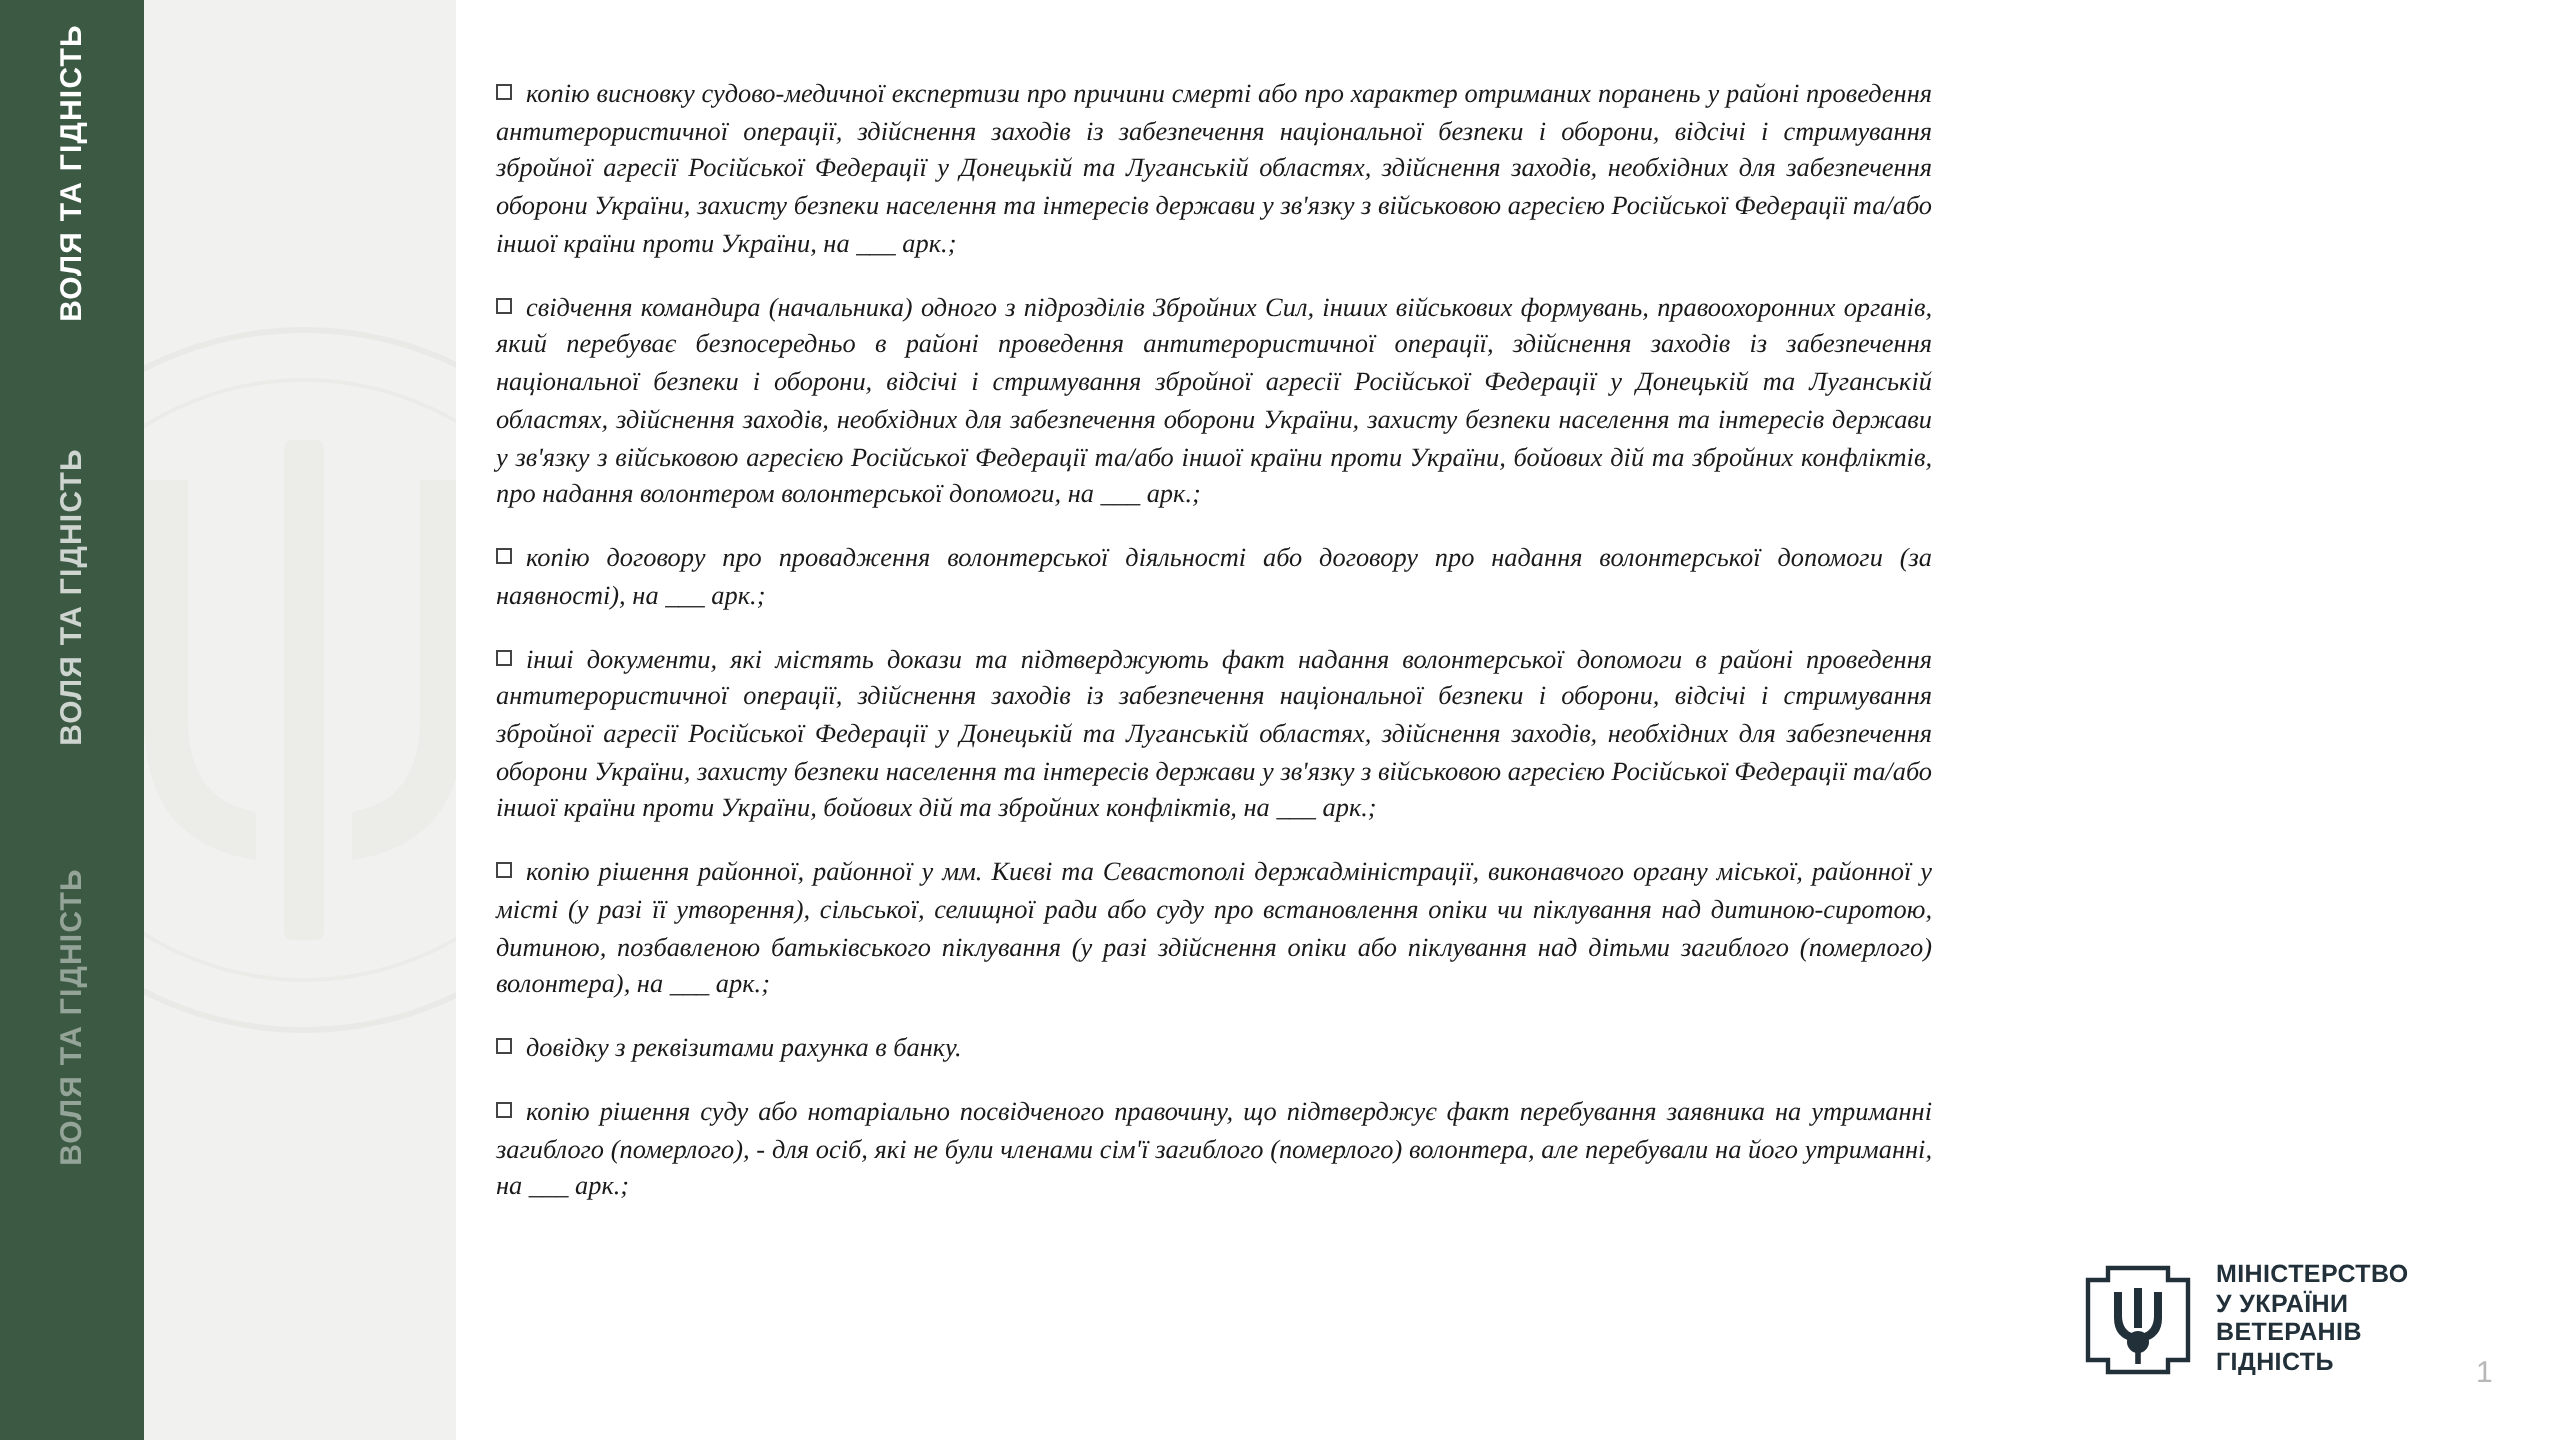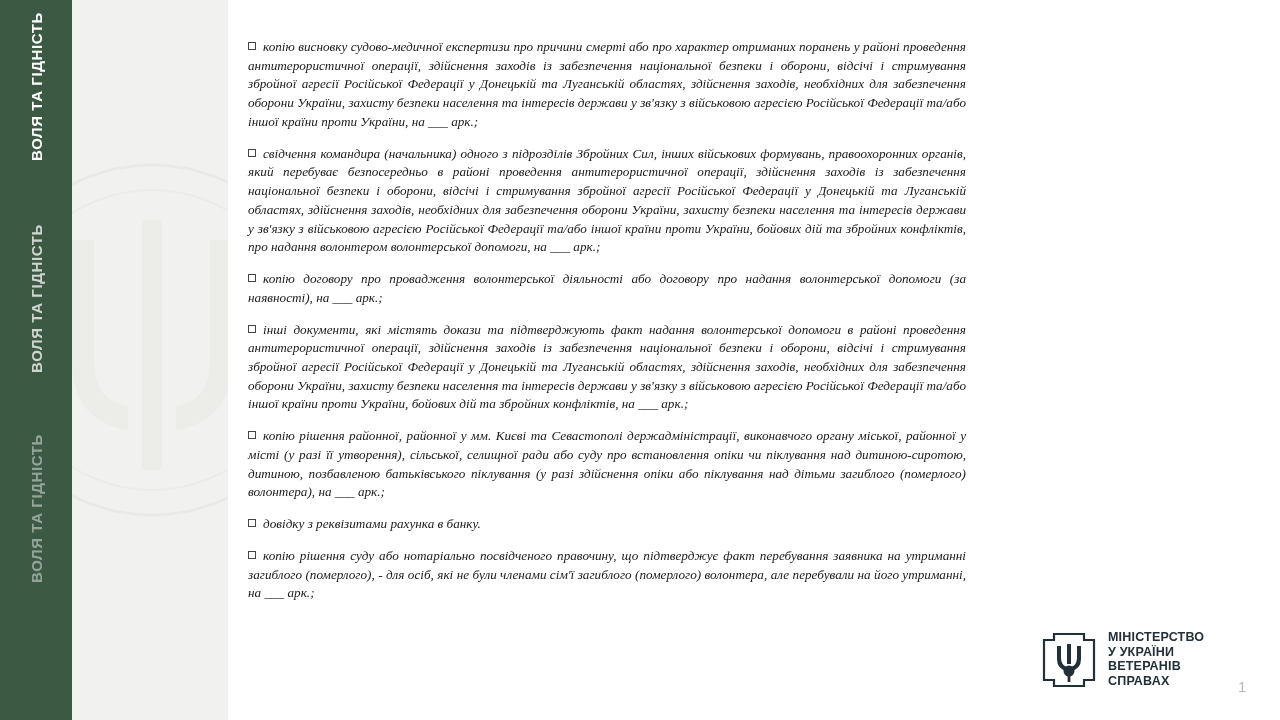--- a/index.html
+++ b/index.html
@@ -149,19 +149,19 @@
         <path d="M17 16 h4 v12 q0 7 6 9 v4 q-10 -2 -10 -12 z"></path>
         <path d="M41 16 h-4 v12 q0 7 -6 9 v4 q10 -2 10 -12 z"></path>
         <circle cx="29" cy="41" r="5.5"></circle>
         <rect x="27.6" y="44" width="2.8" height="8"></rect>
       </g>
     </svg>
     <div class="mtext">
       <div>МІНІСТЕРСТВО</div>
       <div>У УКРАЇНИ</div>
       <div>ВЕТЕРАНІВ</div>
-      <div>СПРАВАХ</div>
+      <div>ГІДНІСТЬ</div>
     </div>
   </div>
 
   <div class="page-num">1</div>
 
 </div>
 
 </body></html>

